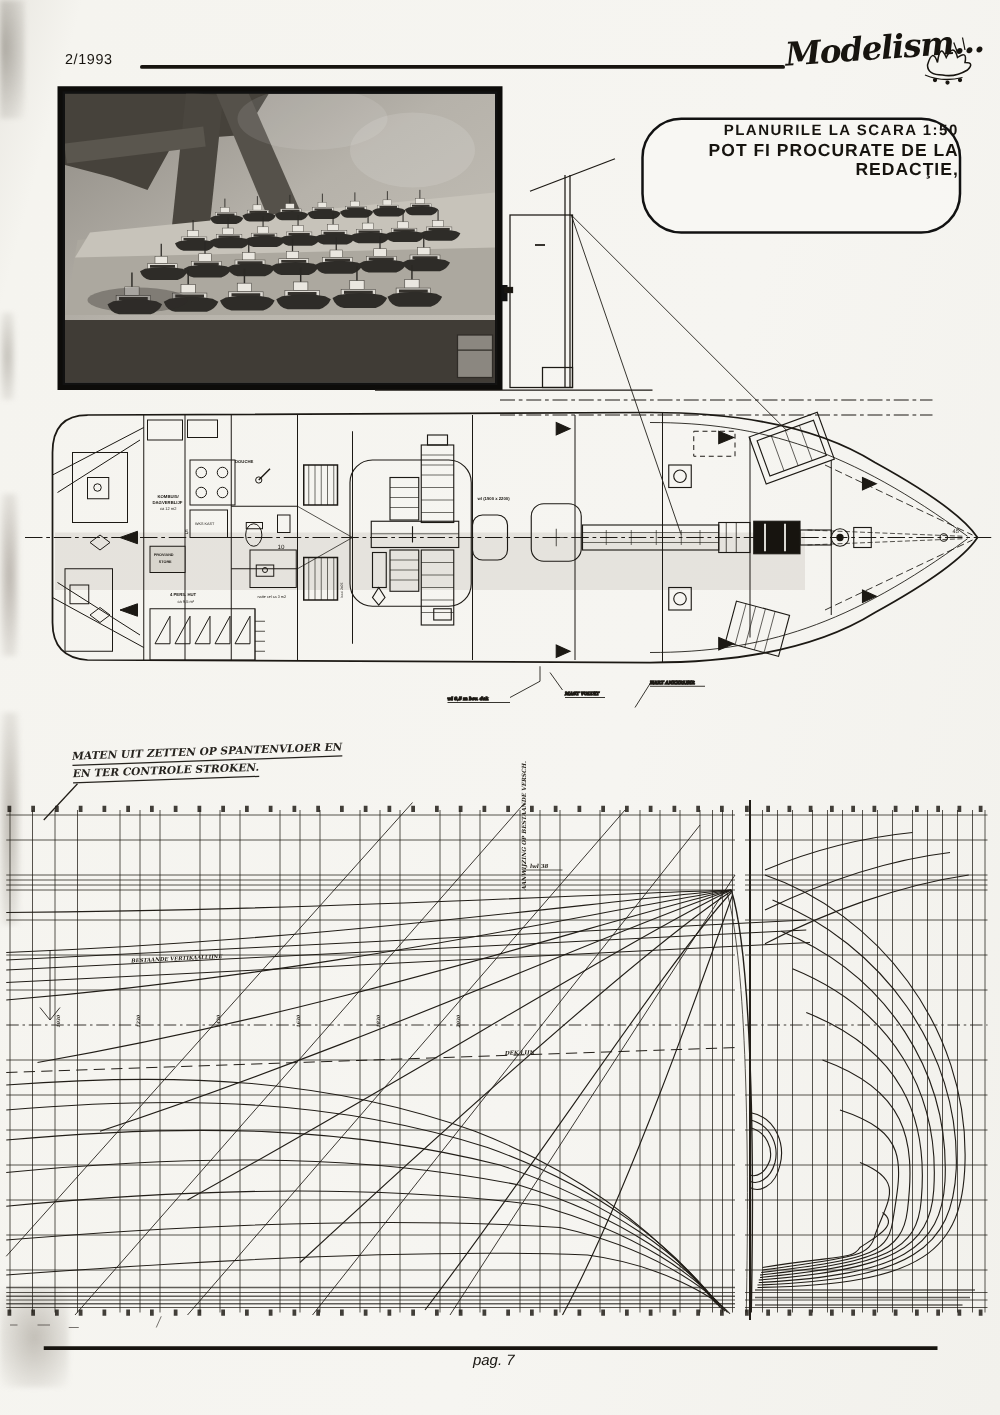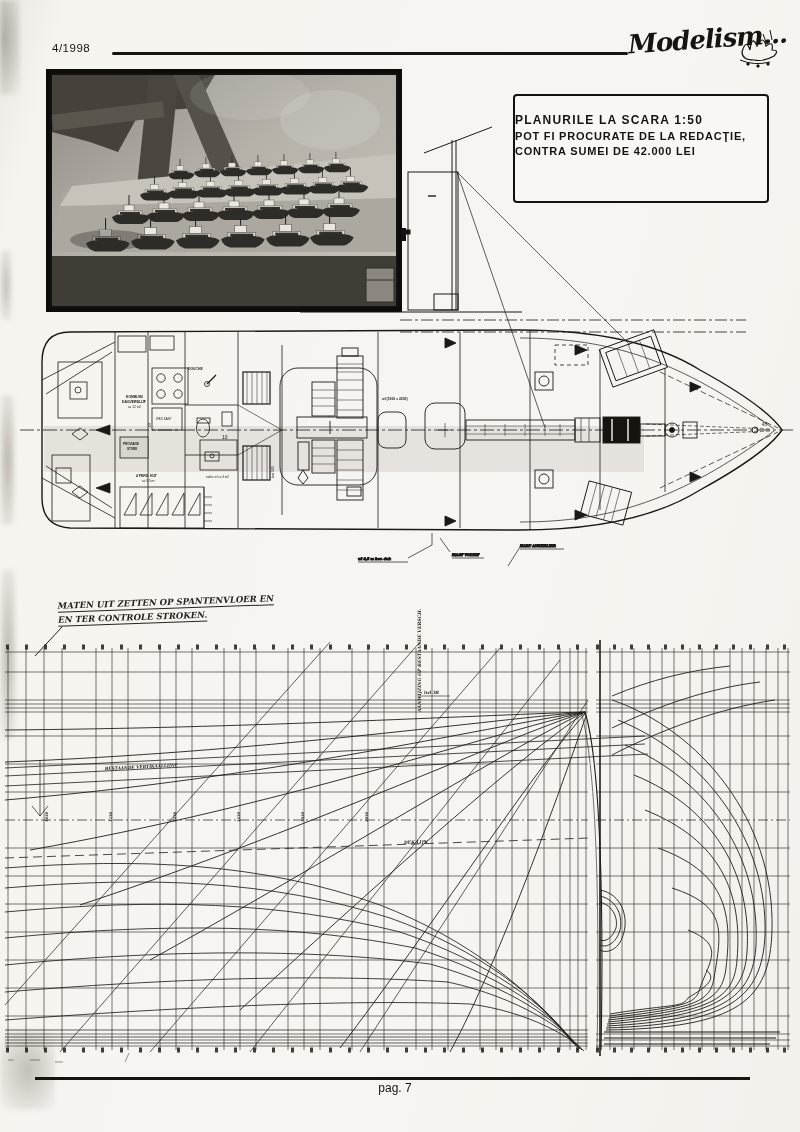--- a/index.html
+++ b/index.html
@@ -5,28 +5,28 @@
   html,body{margin:0;padding:0;background:#888;}
   .page{position:relative;width:800px;height:1132px;margin:0 auto;overflow:hidden;
         background:linear-gradient(105deg,#e9e7e1 0%,#f5f4ef 6%,#f6f5f1 60%,#f2f1ec 100%);
         font-family:"Liberation Sans",sans-serif;color:#17140f;}
   .blotch{position:absolute;filter:blur(2px);opacity:.55;}
   .hdr-issue{position:absolute;left:52px;top:42px;font-size:11.5px;letter-spacing:.5px;}
   .hdr-rule{position:absolute;left:112px;top:52px;width:516px;height:3px;background:#17140f;border-radius:2px;}
   .hdr-logo{position:absolute;left:628px;top:24px;font-family:"DejaVu Serif",serif;
             font-style:italic;font-weight:bold;font-size:26px;transform:rotate(-4deg);letter-spacing:-1px;}
   .notice{position:absolute;left:513px;top:94px;width:252px;height:88px;border:2.5px solid #121212;
-          border-radius:4px;text-align:left;padding-top:17px;background:rgba(250,249,245,.6);}
-  .notice div{font-weight:bold;font-size:11px;letter-spacing:.8px;line-height:15.5px;}
+          border-radius:32px;text-align:right;padding-top:1px;background:rgba(250,249,245,.6);}
+  .notice div{font-weight:bold;font-size:14px;letter-spacing:.8px;line-height:15.5px;}
   .notice .big{font-size:12px;letter-spacing:1.2px;}
   .handnote{position:absolute;left:58px;top:597px;transform:rotate(-2deg);
             font-family:"DejaVu Serif",serif;font-style:italic;font-weight:bold;font-size:8.5px;color:#26231e;}
   .handnote span{display:inline-block;border-bottom:1px solid #26231e;padding-bottom:1px;margin-bottom:2px;}
   .ftr-rule{position:absolute;left:35px;top:1077px;width:715px;height:3px;background:#17140f;}
-  .ftr-page{position:absolute;left:330px;top:1081px;width:130px;text-align:center;font-size:12px;}
+  .ftr-page{position:absolute;left:330px;top:1081px;width:130px;text-align:center;font-size:12px;font-style:italic;}
   svg{position:absolute;left:0;top:0;}
   svg text{font-family:"Liberation Sans",sans-serif;fill:#1a1712;}
   .hnd{font-family:"DejaVu Serif",serif;font-style:italic;font-weight:bold;fill:#2a261f;}
 </style>
 </head>
 <body>
 
 <div class="page">
 
   <div class="blotch" style="left:0;top:0;width:20px;height:95px;background:radial-gradient(ellipse at 20% 40%,#7d786f,rgba(125,120,111,0));"></div>
@@ -355,28 +355,27 @@
         <text x="176" y="822" font-size="3.6" class="hnd" transform="rotate(-90 176 822)">1430</text>
         <text x="240" y="822" font-size="3.6" class="hnd" transform="rotate(-90 240 822)">1630</text>
         <text x="304" y="822" font-size="3.6" class="hnd" transform="rotate(-90 304 822)">1830</text>
         <text x="368" y="822" font-size="3.6" class="hnd" transform="rotate(-90 368 822)">2030</text>
       </g>
       <path d="M418 696 h32" stroke-width=".6"></path>
       <path d="M125 1062 l4 -9 M8 1060 h6 M30 1060 h10 M55 1062 h8" stroke-width=".8" opacity=".6"></path>
     </g>
   </svg>
 
-  <div class="hdr-issue">4/1998</div>
+  <div class="hdr-issue">2/1993</div>
   <div class="hdr-rule"></div>
   <div class="hdr-logo">Modelism...</div>
 
   <div class="notice">
     <div class="big">PLANURILE LA SCARA 1:50</div>
     <div>POT FI PROCURATE DE LA REDACŢIE,</div>
-    <div>CONTRA SUMEI DE 42.000 LEI</div>
   </div>
 
   <div class="handnote">
     <span>MATEN UIT ZETTEN OP SPANTENVLOER EN</span><br>
     <span>EN TER CONTROLE STROKEN.</span>
   </div>
 
   <div class="ftr-rule"></div>
   <div class="ftr-page">pag. 7</div>
 

